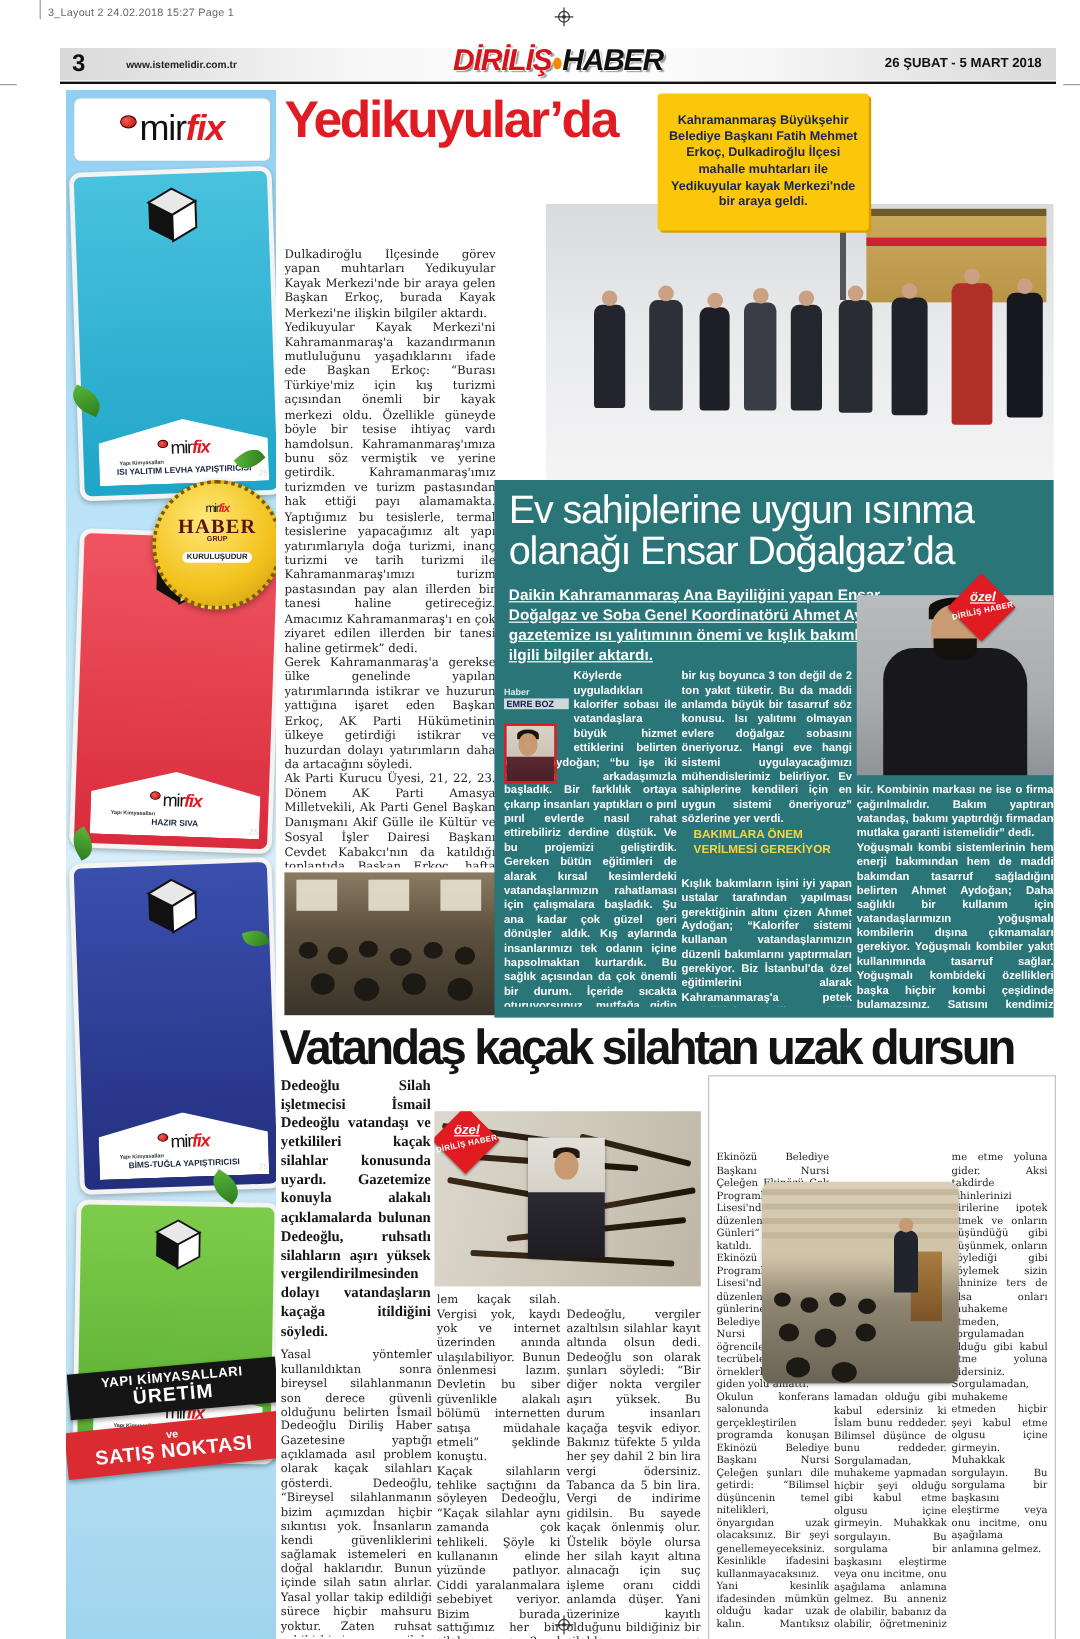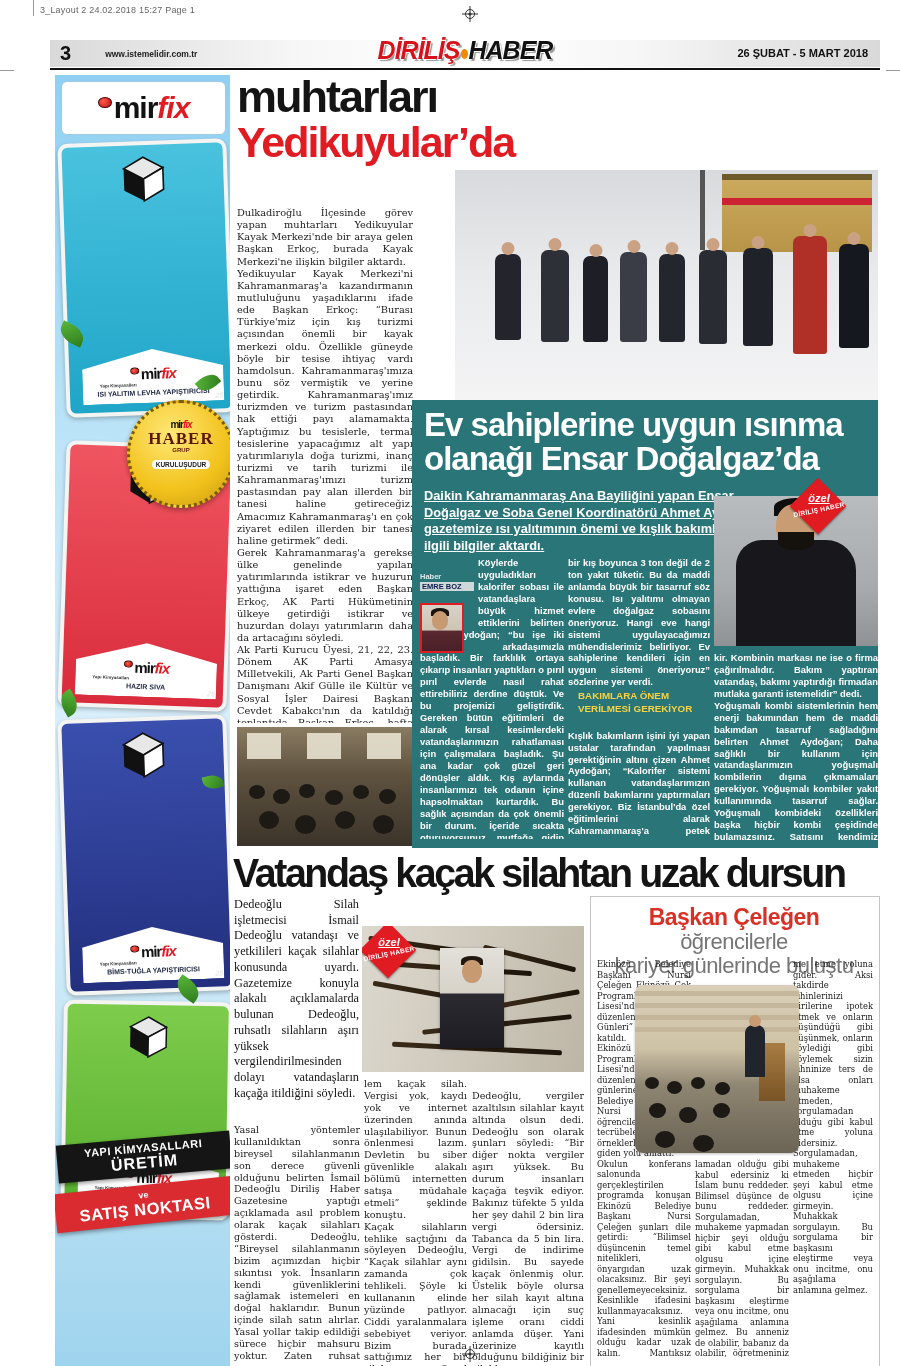--- a/index.html
+++ b/index.html
@@ -21,21 +21,21 @@
   .mh-red{color:#d6121b;text-shadow:-1px -1px 0 #fff,1px -1px 0 #fff,-1px 1px 0 #fff,2px 2px 1px #44444488;}
   .mh-black{color:#111;text-shadow:-1px -1px 0 #fff,1px -1px 0 #fff,-1px 1px 0 #fff,2px 2px 1px #44444488;}
   .mh-dot{display:inline-block;width:7px;height:10px;background:#f08a00;border-radius:50%;margin:0 1px;}
   .issue-date{position:absolute;right:12px;top:7px;font-size:11px;font-weight:800;color:#111;}
   .header-rule{left:50px;top:68px;width:830px;height:2px;background:#111;}
   
   .ad{left:55px;top:75px;width:175px;height:1291px;overflow:hidden;
       background:linear-gradient(180deg,#8fd0f2 0%,#bfe5f8 30%,#dff2fc 55%,#bfe3f5 80%,#9fd4ee 100%);}
   .ad-logo-box{position:absolute;left:6px;top:6px;width:163px;height:52px;background:#fff;
       border:1px solid #9ec9e2;border-radius:6px;display:flex;align-items:center;justify-content:center;}
-  .mf-mir{font-weight:700;font-size:30px;color:#111;letter-spacing:-1px;}
+  .mf-mir{font-weight:400;font-size:30px;color:#111;letter-spacing:-1px;}
   .mf-fix{font-weight:900;font-size:30px;color:#e01b22;font-style:italic;letter-spacing:-1px;}
   .ladybug{display:inline-block;width:12px;height:9px;background:radial-gradient(circle at 35% 35%,#ff5a4a,#c00d10);
       border-radius:50%;border:1px solid #400;margin-right:2px;position:relative;top:-10px;}
   .bag{position:absolute;left:7px;width:161px;background:#f4f4f2;border-radius:10px;
       box-shadow:0 2px 4px #00000040;padding:4px;}
   .bag-inner{border-radius:6px;height:100%;position:relative;overflow:hidden;}
   .bag-cyan .bag-inner{background:linear-gradient(180deg,#49c2de,#1fa5c8);}
   .bag-red .bag-inner{background:linear-gradient(180deg,#ef5560,#d92b3c);}
   .bag-blue .bag-inner{background:linear-gradient(180deg,#3a4fae,#232f7e);}
   .bag-green .bag-inner{background:linear-gradient(180deg,#7ecc4c,#58ad2e);}
@@ -87,21 +87,21 @@
   .a1-photo .pole{position:absolute;left:58%;top:0;width:5px;height:80px;background:#555;}
   .person{position:absolute;border-radius:7px 7px 3px 3px;}
   .head{position:absolute;left:50%;transform:translateX(-50%);top:-12px;width:13px;height:13px;border-radius:50%;background:#caa283;}
   .a1-photo2{left:237px;top:727px;width:176px;height:119px;background:linear-gradient(180deg,#8a7b62 0%,#5e523f 40%,#3c342a 100%);}
   .a1-photo2 .win{position:absolute;top:6px;width:34px;height:26px;background:#e8e2d2;opacity:.9;}
   .crowd-dot{position:absolute;border-radius:50%;background:#1d1a16;}
   .a1-body{left:237px;top:207px;width:176px;height:516px;font-family:"DejaVu Serif","Liberation Serif",serif;
       font-size:9.8px;line-height:1.24;text-align:justify;color:#1c1c1c;white-space:pre-line;overflow:hidden;}
   
   .a2-box{left:412px;top:400px;width:466px;height:448px;background:#2a7578;}
-  .a2-headline{position:absolute;left:12px;top:8px;width:442px;font-size:33px;font-weight:700;color:#fff;
+  .a2-headline{position:absolute;left:12px;top:8px;width:442px;font-size:33px;font-weight:400;color:#fff;
       line-height:1.04;letter-spacing:-1px;}
   .a2-subhead{position:absolute;left:12px;top:88px;width:336px;font-size:12.8px;font-weight:800;color:#fff;
       line-height:1.3;text-decoration:underline;}
   .ozel-badge{position:absolute;z-index:9;width:58px;height:58px;}
   .ozel-badge .d1{position:absolute;left:8px;top:8px;width:40px;height:40px;background:#e01b22;transform:rotate(45deg);box-shadow:1px 1px 2px #00000066;}
   .ozel-badge .t1{position:absolute;left:0;top:14px;width:58px;text-align:center;color:#fff;font-weight:900;font-style:italic;font-size:11px;text-decoration:underline;}
   .ozel-badge .t2{position:absolute;left:-2px;top:28px;width:62px;text-align:center;color:#fff;font-weight:900;font-size:6.5px;transform:rotate(-12deg);letter-spacing:.3px;}
   .a2-portrait{position:absolute;left:302px;top:96px;width:164px;height:150px;
       background:linear-gradient(180deg,#b9bcbe 0%,#a7abae 60%,#8f9396 100%);overflow:hidden;}
   .a2-portrait .fig{position:absolute;left:22px;top:44px;width:120px;height:110px;background:#17171c;border-radius:26px 30px 0 0;}
@@ -115,21 +115,21 @@
   .crosshead{color:#f7d341;font-weight:900;font-size:9.8px;line-height:1.3;margin:2px 0 2px 10px;white-space:pre-line;text-align:left;}
   .byline-box{float:left;width:54px;height:66px;margin:1px 4px 1px 0;background:#2a7578;}
   .byline-label{font-size:7.5px;color:#dce9e9;font-weight:700;}
   .byline-name{font-size:7.5px;color:#0c1c4e;font-weight:900;background:#cfd8d8;display:block;padding:0 2px;}
   .byline-photo{width:40px;height:46px;border:2px solid #e01b22;background:linear-gradient(180deg,#d8d2c8 0%,#cfc4b4 55%,#5a2830 56%,#4a2028 100%);position:relative;}
   .byline-photo .bhead{position:absolute;left:10px;top:6px;width:16px;height:19px;border-radius:48%;background:#c79a72;}
   .byline-photo .bhair{position:absolute;left:9px;top:3px;width:18px;height:8px;border-radius:50% 50% 0 0;background:#1a130e;}
   
   .a3-headline{left:233px;top:850px;width:648px;font-size:41px;font-weight:900;color:#141414;
       letter-spacing:-2.5px;transform:scaleX(.96);transform-origin:left;white-space:nowrap;}
-  .a3-intro{left:234px;top:897px;width:125px;height:222px;font-family:"Liberation Serif",serif;font-weight:400;
+  .a3-intro{left:234px;top:897px;width:125px;height:222px;font-family:"Liberation Serif",serif;font-weight:700;
       font-size:12.3px;line-height:1.28;text-align:justify;color:#141414;overflow:hidden;}
   .a3-serif{font-family:"DejaVu Serif","Liberation Serif",serif;font-size:9.6px;line-height:1.24;text-align:justify;
       color:#1c1c1c;white-space:pre-line;overflow:hidden;}
   .a3-col1{left:234px;top:1124px;width:126px;height:240px;}
   .a3-col2{left:364px;top:1078px;width:103px;height:288px;}
   .a3-col3{left:472px;top:1078px;width:112px;height:288px;}
   .a3-photo{left:362px;top:926px;width:222px;height:146px;background:linear-gradient(105deg,#ddd8ce 0%,#cfc9bc 50%,#bdb6a6 100%);}
   .gun{position:absolute;height:5px;background:linear-gradient(90deg,#3a2a18,#1c140a);border-radius:2px;}
   .a3-inset{position:absolute;left:78px;top:22px;width:64px;height:100px;background:linear-gradient(180deg,#e3e0da 0%,#d6d2c8 45%,#2a2a30 46%,#1c1c22 100%);box-shadow:0 1px 3px #00000066;}
   .a3-inset .ihead{position:absolute;left:22px;top:12px;width:20px;height:23px;border-radius:48%;background:#c79a72;}
@@ -268,21 +268,20 @@
       <div class="r1">YAPI KİMYASALLARI</div>
       <div class="r2">ÜRETİM</div>
     </div>
     <div class="ribbon ribbon-red">
       <span class="r0">ve</span>
       <span class="r2">SATIŞ NOKTASI</span>
     </div>
   </div>
 
   <div class="abs a1-headline">
-    <span class="a1-h-black">muhtarları</span>
     <span class="a1-h-red">Yedikuyular’da</span>
   </div>
 
   <div class="abs photo a1-photo">
     <div class="bldg"></div>
     <div class="pole"></div>
     <div class="person" style="left:40px;top:84px;width:26px;height:86px;background:#23242c;">
         <div class="head"></div>
       </div>
     <div class="person" style="left:86px;top:80px;width:28px;height:92px;background:#2e3038;">
@@ -304,20 +303,23 @@
         <div class="head"></div>
       </div>
     <div class="person" style="left:338px;top:66px;width:34px;height:118px;background:#b03028;">
         <div class="head"></div>
       </div>
     <div class="person" style="left:384px;top:74px;width:30px;height:104px;background:#16181f;">
         <div class="head"></div>
       </div>
   </div>
 
+  <div class="abs a1-caption">
+    <span>Kahramanmaraş Büyükşehir Belediye Başkanı Fatih Mehmet Erkoç, Dulkadiroğlu İlçesi mahalle muhtarları ile Yedikuyular kayak Merkezi'nde bir araya geldi.</span>
+  </div>
 
   <div class="abs a1-body">Dulkadiroğlu İlçesinde görev yapan muhtarları Yedikuyular Kayak Merkezi'nde bir araya gelen Başkan Erkoç, burada Kayak Merkezi'ne ilişkin bilgiler aktardı.
 Yedikuyular Kayak Merkezi'ni Kahramanmaraş'a kazandırmanın mutluluğunu yaşadıklarını ifade ede Başkan Erkoç: “Burası Türkiye'miz için kış turizmi açısından önemli bir kayak merkezi oldu. Özellikle güneyde böyle bir tesise ihtiyaç vardı hamdolsun. Kahramanmaraş'ımıza bunu söz vermiştik ve yerine getirdik. Kahramanmaraş'ımız turizmden ve turizm pastasından hak ettiği payı alamamakta. Yaptığımız bu tesislerle, termal tesislerine yapacağımız alt yapı yatırımlarıyla doğa turizmi, inanç turizmi ve tarih turizmi ile Kahramanmaraş'ımızı turizm pastasından pay alan illerden bir tanesi haline getireceğiz. Amacımız Kahramanmaraş'ı en çok ziyaret edilen illerden bir tanesi haline getirmek” dedi.
 Gerek Kahramanmaraş'a gerekse ülke genelinde yapılan yatırımlarında istikrar ve huzurun yattığına işaret eden Başkan Erkoç, AK Parti Hükümetinin ülkeye getirdiği istikrar ve huzurdan dolayı yatırımların daha da artacağını söyledi.
 Ak Parti Kurucu Üyesi, 21, 22, 23. Dönem AK Parti Amasya Milletvekili, Ak Parti Genel Başkan Danışmanı Akif Gülle ile Kültür ve Sosyal İşler Dairesi Başkanı Cevdet Kabakcı'nın da katıldığı toplantıda Başkan Erkoç, hafta sonu Kahramanmaraş'a gelecek olan Cumhurbaşkanı Recep Tayyip Erdoğan'ı en iyi şekilde karşılamak için tüm Kahramanmaraş Halkını davet etti.</div>
 
   <div class="abs photo a1-photo2">
     <div class="win" style="left:10px;"></div>
     <div class="win" style="left:70px;"></div>
     <div class="win" style="left:130px;"></div>
@@ -395,24 +397,20 @@
   <div class="abs a3-serif a3-col1">Yasal yöntemler kullanıldıktan sonra bireysel silahlanmanın son derece güvenli olduğunu belirten İsmail Dedeoğlu Diriliş Haber Gazetesine yaptığı açıklamada asıl problem olarak kaçak silahları gösterdi. Dedeoğlu, “Bireysel silahlanmanın bizim açımızdan hiçbir sıkıntısı yok. İnsanların kendi güvenliklerini sağlamak istemeleri en doğal haklarıdır. Bunun içinde silah satın alırlar. Yasal yollar takip edildiği sürece hiçbir mahsuru yoktur. Zaten ruhsat sahibi bir insanın o silahı taşıma amacı bellidir. Asıl prob-</div>
   <div class="abs a3-serif a3-col2">lem kaçak silah. Vergisi yok, kaydı yok ve internet üzerinden anında ulaşılabiliyor. Bunun önlenmesi lazım. Devletin bu siber güvenlikle alakalı bölümü internetten satışa müdahale etmeli” şeklinde konuştu.
 Kaçak silahların tehlike saçtığını da söyleyen Dedeoğlu, “Kaçak silahlar aynı zamanda çok tehlikeli. Şöyle ki kullananın elinde  yüzünde patlıyor. Ciddi yaralanmalara sebebiyet veriyor. Bizim burada sattığımız her bir silahın en az 2 yıl garantisi var.”
 Aşırı vergilerin de insanları kaçağa yönelttiğinin altını çizen</div>
   <div class="abs a3-serif a3-col3">
     <span>Dedeoğlu, vergiler azaltılsın silahlar kayıt altında olsun dedi. Dedeoğlu son olarak şunları söyledi: “Bir diğer nokta vergiler aşırı yüksek. Bu durum insanları kaçağa teşvik ediyor. Bakınız tüfekte 5 yılda her şey dahil 2 bin lira vergi ödersiniz. Tabanca da 5 bin lira. Vergi de indirime gidilsin. Bu sayede kaçak önlenmiş olur. Üstelik böyle olursa her silah kayıt altına alınacağı için suç işleme oranı ciddi anlamda düşer. Yani üzerinize kayıtlı olduğunu bildiğiniz bir silahla suç işlemezsiniz.”</span>
     
   </div>
 
   <div class="abs a4-box">
-    <div class="a4-headline">
-      <span class="a4-h-red">Başkan Çeleğen</span><span class="a4-h-gray"> öğrencilerle</span><br>
-      <span class="a4-h-gray">kariyer günlerinde buluştu</span>
-    </div>
     <div class="a4-col a4-col1">Ekinözü Belediye Başkanı Nursi Çeleğen Ekinözü Çok Programlı Anadolu Lisesi'nde düzenlenen “Kariyer Günleri” programına katıldı.
 Ekinözü Çok Programlı Anadolu Lisesi'nde düzenlenen Kariyer günlerine katılan Belediye Başkanı Nursi Çeleğen, öğrencilere hayat tecrübelerinden örneklerle başarıya giden yolu anlattı.
 Okulun konferans salonunda gerçekleştirilen programda konuşan Ekinözü Belediye Başkanı Nursi Çeleğen şunları dile getirdi: “Bilimsel düşüncenin temel nitelikleri, önyargıdan uzak olacaksınız. Bir şeyi genellemeyeceksiniz. Kesinlikle ifadesini kullanmayacaksınız. Yani kesinlik ifadesinden mümkün olduğu kadar uzak kalın. Mantıksız düşüncede mantık arayın. 4 temel koşulu bize bu şekilde anlattılar. O zaman böyle bir düşünce olursa zihniniz kendini muhake-</div>
     <div class="a4-col a4-col2">lamadan olduğu gibi kabul edersiniz ki İslam bunu reddeder. Bilimsel düşünce de bunu reddeder. Sorgulamadan, muhakeme yapmadan hiçbir şeyi olduğu gibi kabul etme olgusu içine girmeyin. Muhakkak sorgulayın. Bu sorgulama bir başkasını eleştirme veya onu incitme, onu aşağılama anlamına gelmez. Bu anneniz de olabilir, babanız da olabilir, öğretmeniniz de olabilir. Kesinlikle önyargı içinde hareket etmeyin. İdeolojik bakmayın. Hiçbir şeye taassup içinde hareket etmeyin. İdeolojik bakmayın. Hiçbir şeye taassup içinde bakmayın. Her düşüncede, her fikirde, muhakkak güzel bir şeyler vardır. Onlardan yararlanıp, ortak bir bileşke çıkarmaya çalışın.</div>
     <div class="a4-col a4-col3">me etme yoluna gider. Aksi takdirde zihinlerinizi birilerine ipotek etmek ve onların düşündüğü gibi düşünmek, onların söylediği gibi söylemek sizin zihninize ters de olsa onları muhakeme etmeden, sorgulamadan olduğu gibi kabul etme yoluna gidersiniz. Sorgulamadan, muhakeme etmeden hiçbir şeyi kabul etme olgusu içine girmeyin. Muhakkak sorgulayın. Bu sorgulama bir başkasını eleştirme veya onu incitme, onu aşağılama anlamına gelmez.</div>
     <div class="a4-photo">
       <div class="beam" style="top:6px;"></div>
         <div class="beam" style="top:18px;"></div>
         <div class="beam" style="top:30px;"></div>
         <div class="beam" style="top:42px;"></div>

